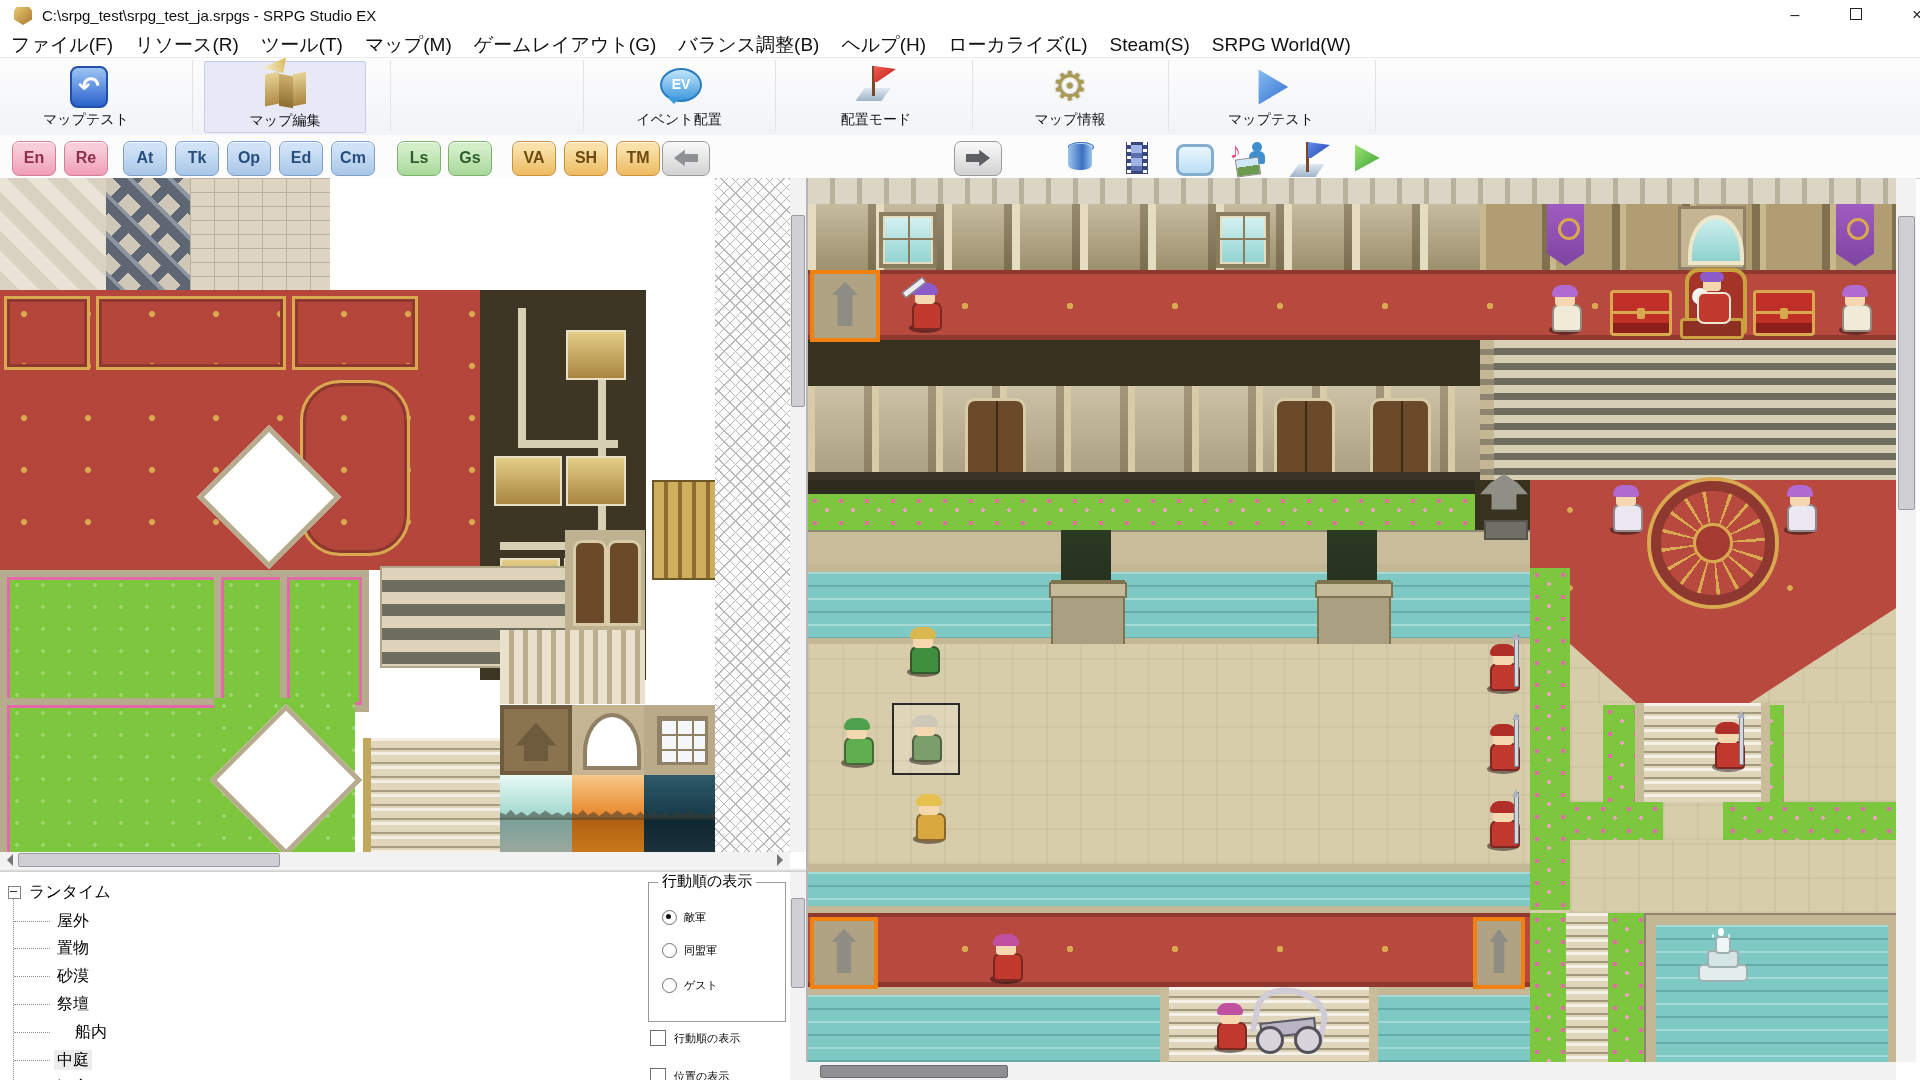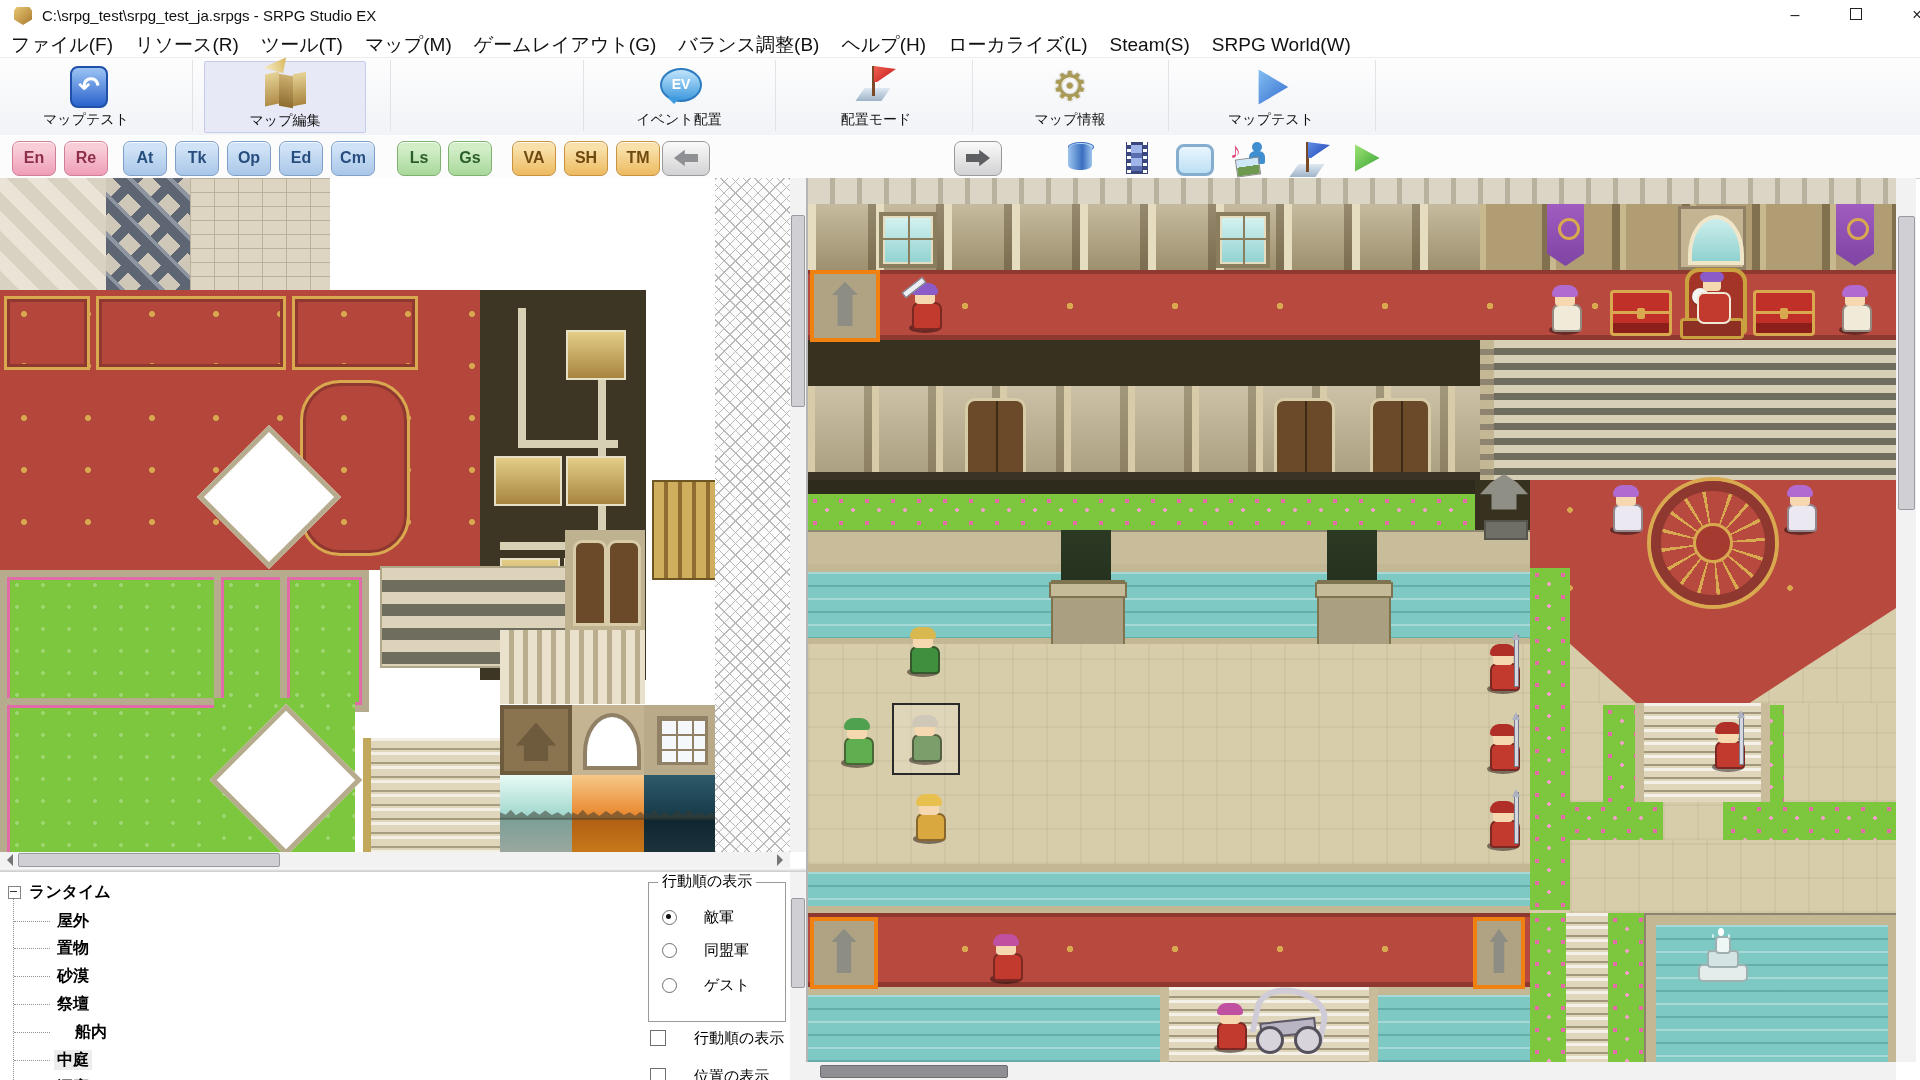--- a/index.html
+++ b/index.html
@@ -129,31 +129,31 @@
 
   
   .sb-track{background:#f2f2f2;}
   .sb-thumb{position:absolute;background:#cfcfd4;border:1px solid #9a9aa2;border-radius:2px;}
   .sb-arrow{position:absolute;width:0;height:0;border:6px solid transparent;}
   #split-h{left:0;top:868px;width:806px;height:4px;background:linear-gradient(#fff,#c9c9c9);}
   #split-v{left:806px;top:178px;width:2px;height:902px;background:#b5b5b5;}
 
   
   #bottom-panel{left:0;top:872px;width:790px;height:208px;background:#fff;font-size:16px;color:#111;}
-  .tree-label{position:absolute;height:20px;line-height:20px;padding:0 3px;font-weight:bold;}
+  .tree-label{position:absolute;height:20px;line-height:20px;padding:0 3px;}
   .tree-label.sel{background:#ededed;}
   #tree-box{left:8px;top:886px;width:11px;height:11px;border:1px solid #848484;background:#fff;}
   #tree-box::after{content:'';position:absolute;left:1px;top:4px;width:7px;height:1px;background:#333;}
   .dotv{position:absolute;width:1px;border-left:1px dotted #909090;}
   .doth{position:absolute;height:1px;border-top:1px dotted #909090;}
   #groupbox{left:648px;top:882px;width:136px;height:138px;border:1px solid #9a9a9a;}
   #groupbox-title{left:658px;top:872px;background:#fff;padding:0 4px;font-size:15px;}
   .radio{position:absolute;width:13px;height:13px;border:1px solid #6e6e6e;border-radius:50%;background:#fff;}
   .radio.on::after{content:'';position:absolute;left:3px;top:3px;width:5px;height:5px;border-radius:50%;background:#111;}
-  .rlabel,.clabel{position:absolute;font-size:15px;height:20px;line-height:20px;margin-left:20px;}
+  .rlabel,.clabel{position:absolute;font-size:11px;height:20px;line-height:20px;}
   .checkbox{position:absolute;width:14px;height:14px;border:1px solid #6e6e6e;background:#fff;}
 
   
   #map-canvas{left:808px;top:178px;width:1088px;height:884px;overflow:hidden;background:#d8cdab;}
   .mp{position:absolute;}
   .cornice{background:repeating-linear-gradient(90deg,#dad5c5 0 22px,#b7b19e 22px 27px);border-bottom:2px solid #8f8872;}
   .wall1{background:#b3a47e;background-image:
     repeating-linear-gradient(90deg,#e6dcc0 0 8px,rgba(0,0,0,0) 8px 60px,rgba(60,45,20,.35) 60px 68px),
     linear-gradient(rgba(255,255,255,.25),rgba(0,0,0,.12));}
   .wall-bronze{background:#b09d74;background-image:

